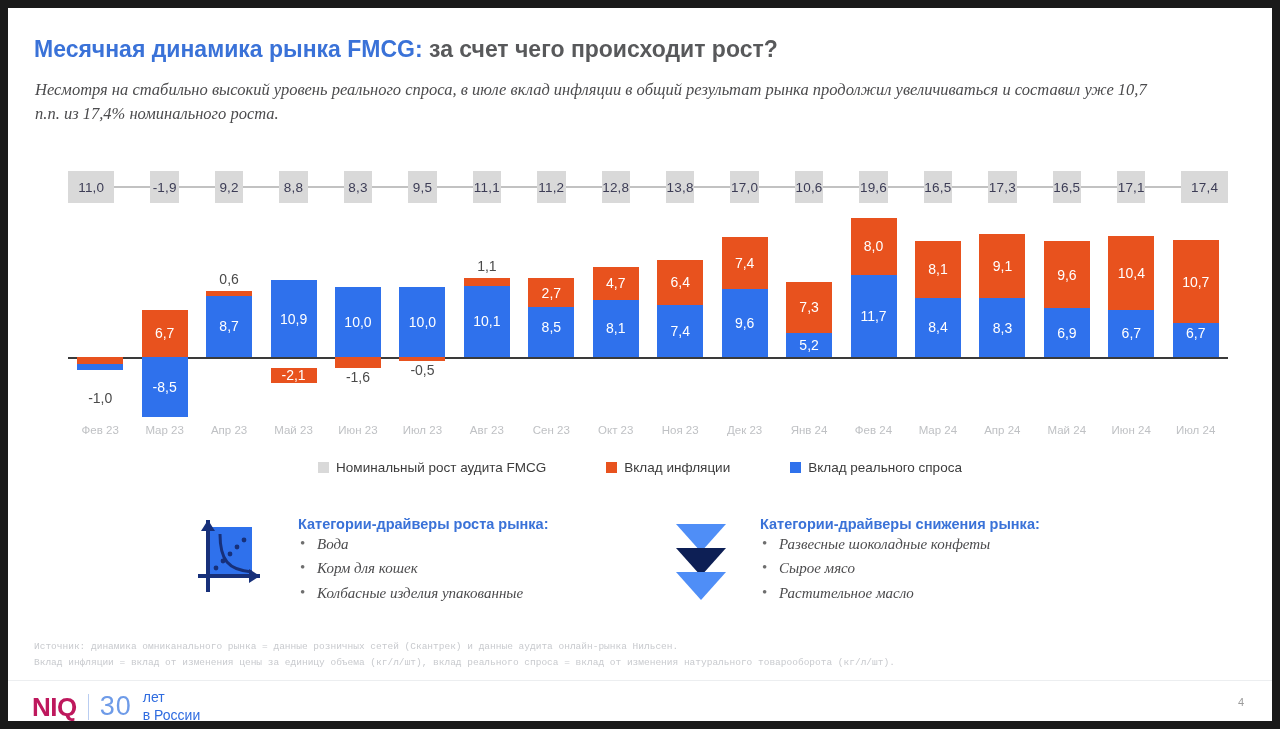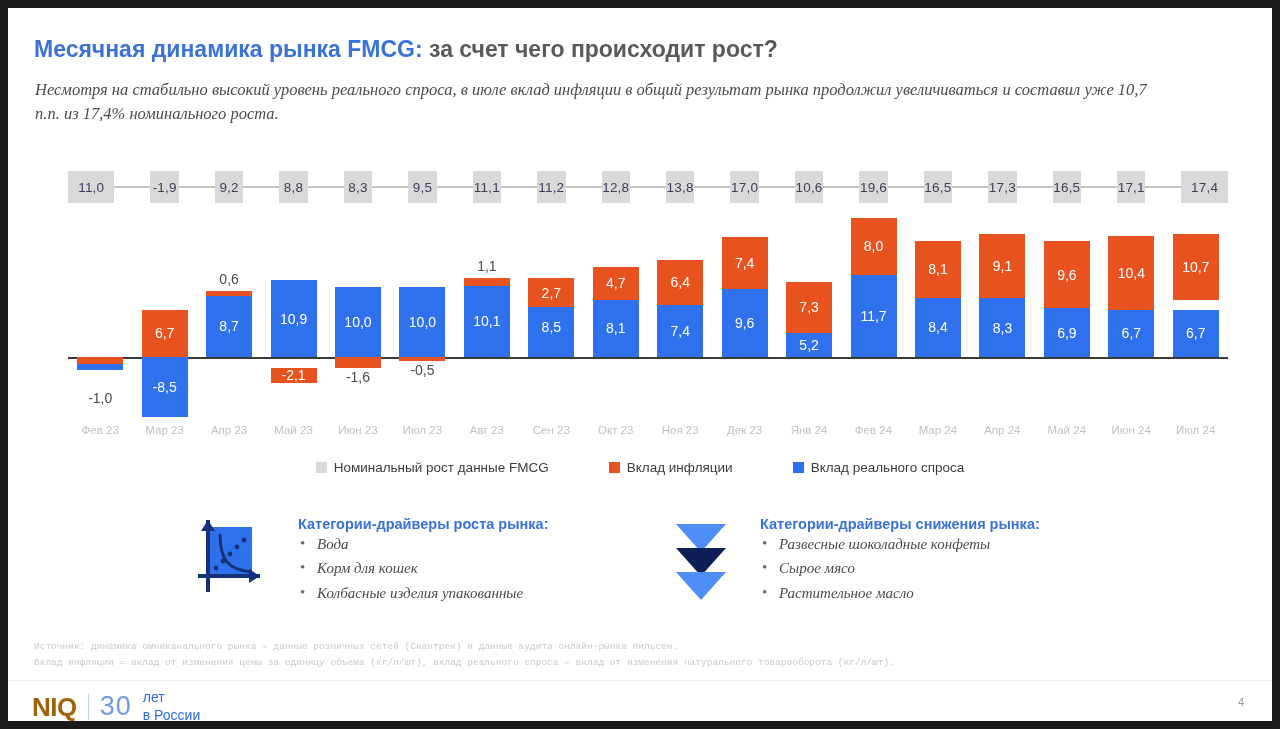--- a/index.html
+++ b/index.html
@@ -104,21 +104,21 @@
   #footnote {
     position:absolute; left:26px; top:631px; width:1200px;
     font-size:9.5px; line-height:1.65; color:#c8cace;font-family:Liberation Mono, monospace;
   }
 
   
   #footer-rule {
     position:absolute; left:0; right:0; top:672px; height:1px; background:#eceef0;
   }
   #logo { position:absolute; left:24px; top:681px; display:flex; align-items:center; gap:11px; }
-  #logo-niq { font-size:26px; font-weight:bold; color:#a16207; letter-spacing:-.5px; line-height:1; }
+  #logo-niq { font-size:26px; font-weight:bold; color:#be185d; letter-spacing:-.5px; line-height:1; }
   #logo-div { width:1px; height:26px; background:#b9cdf1; }
   #logo-30 { font-size:27px; color:#6e9be8; line-height:1; font-weight:300; letter-spacing:1px; }
   #logo-years { font-size:14px; color:#2f6ce0; font-weight:normal; line-height:1.28; }
   #page-num { position:absolute; right:28px; top:688px; font-size:11px; color:#9b9b9b; }
 </style>
 </head>
 <body>
 
 <div id="slide">
 
@@ -381,21 +381,21 @@
           <div class="seg orange" style="top: 23.445px; height: 73.32px;">
             <span class="lbl">10,4</span>
           </div>
         </div>
       </div>
       <div class="col" style="left: 1095.56px; width: 64.4444px;">
         <div class="bar-stack" style="top: 0px; bottom: 0px;">
           <div class="seg blue" style="top: 96.765px; height: 47.235px;">
             <span class="lbl">6,7</span>
           </div>
-          <div class="seg orange" style="top: 21px; height: 66px;">
+          <div class="seg orange" style="top: 27px; height: 83px;">
             <span class="lbl">10,7</span>
           </div>
         </div>
       </div>
     </div>
 
   <div id="xlabels">
       <div class="xlab">Фев 23</div>
       <div class="xlab">Мар 23</div>
       <div class="xlab">Апр 23</div>
@@ -412,21 +412,21 @@
       <div class="xlab">Мар 24</div>
       <div class="xlab">Апр 24</div>
       <div class="xlab">Май 24</div>
       <div class="xlab">Июн 24</div>
       <div class="xlab">Июл 24</div>
     </div>
 
   <div id="legend">
       <div class="leg-item">
         <span class="leg-sw" style="background: rgb(217, 217, 217);"></span>
-        <span>Номинальный рост данные FMCG</span>
+        <span>Номинальный рост аудита FMCG</span>
       </div>
       <div class="leg-item">
         <span class="leg-sw" style="background: rgb(232, 82, 30);"></span>
         <span>Вклад инфляции</span>
       </div>
       <div class="leg-item">
         <span class="leg-sw" style="background: rgb(47, 113, 236);"></span>
         <span>Вклад реального спроса</span>
       </div>
     </div>

